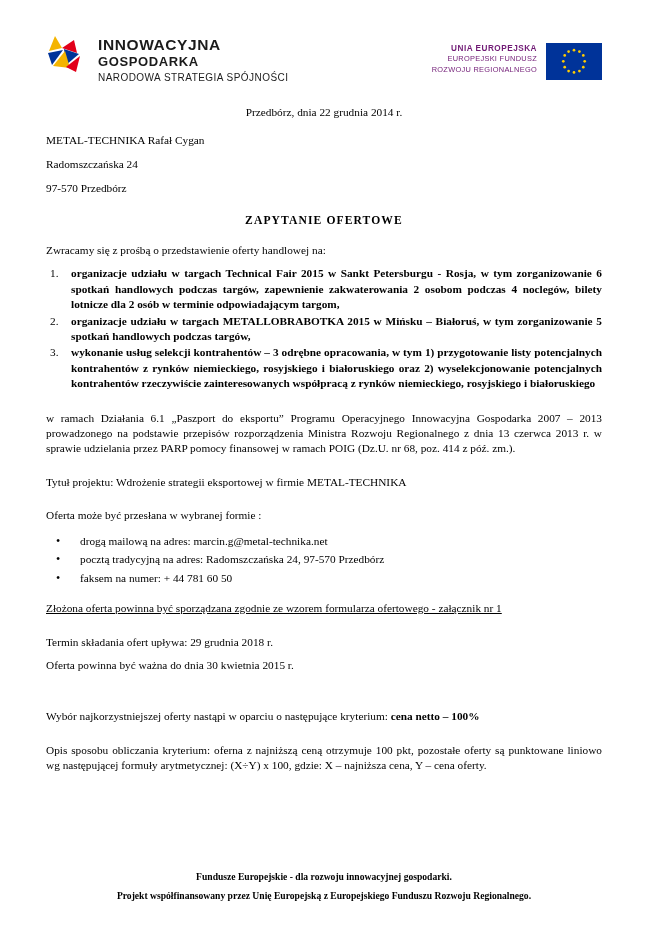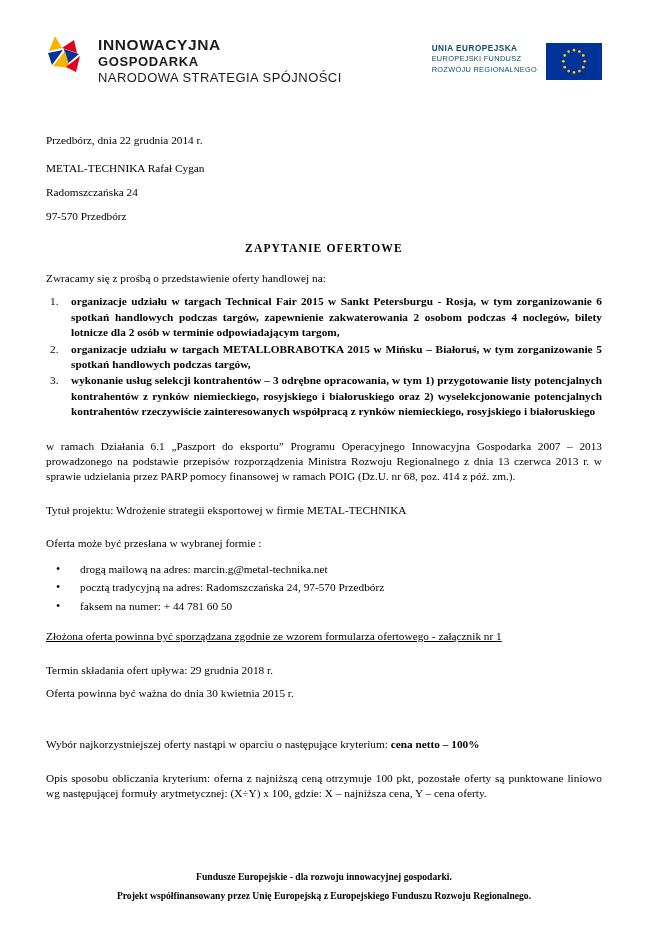--- a/index.html
+++ b/index.html
@@ -56,37 +56,37 @@
   .logo-line2 {
     font-family: "Liberation Sans", sans-serif;
     font-weight: bold;
     font-size: 13px;
     letter-spacing: 0.6px;
     line-height: 17px;
     color: #1b1b1b;
   }
   .logo-line3 {
     font-family: "Liberation Sans", sans-serif;
-    font-size: 13px;
+    font-size: 10px;
     letter-spacing: 0.45px;
     line-height: 12px;
     color: #1b1b1b;
     padding-top: 2px;
   }
 
   .logo-right {
     display: flex;
     align-items: flex-start;
     gap: 9px;
     padding-top: 9px;
   }
   .eu-text {
-    text-align: left;
+    text-align: right;
     font-family: "Liberation Sans", sans-serif;
-    color: #0c4a6e;
+    color: #701a75;
   }
   .eu-line1 {
     font-weight: bold;
     font-size: 8.2px;
     letter-spacing: 0.5px;
     line-height: 11px;
   }
   .eu-line2, .eu-line3 {
     font-size: 7.4px;
     letter-spacing: 0.3px;
@@ -95,23 +95,22 @@
   .eu-flag {
     width: 56px;
     height: 37px;
     background: #003399;
     position: relative;
     flex: 0 0 auto;
   }
 
   
   .date-line {
-    text-align: left;
-    font-size: 11.3px;
-    margin-top: 28px;
+    text-align: center;
+    font-size: 11.3px;
   }
   .addr {
     font-size: 11.3px;
     line-height: 24px;
     margin-top: 10px;
   }
   h1.doc-title {
     font-size: 11.6px;
     font-weight: bold;
     text-align: center;

